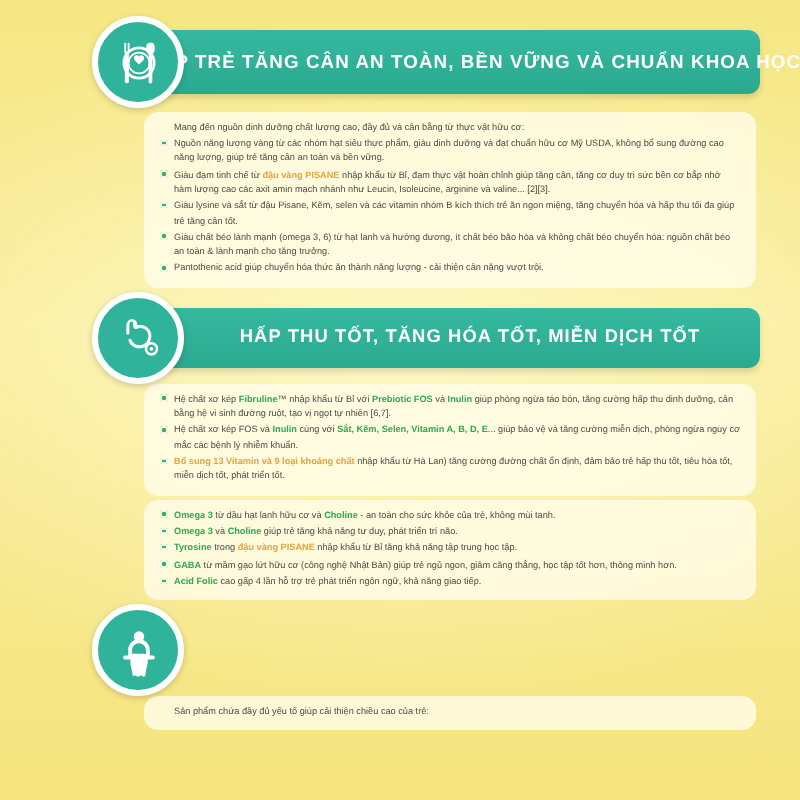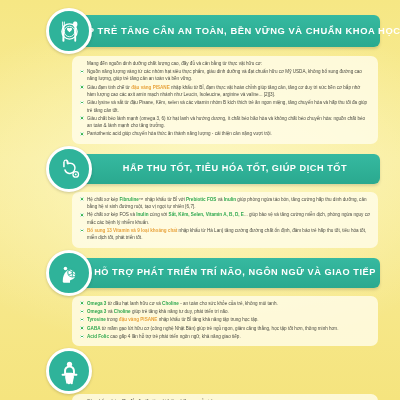--- a/index.html
+++ b/index.html
@@ -155,46 +155,33 @@
   <div class="section" id="sec-1">
     <div class="sec-head">
       <div class="icon-badge">
         <svg viewBox="0 0 32 32" fill="#ffffff" aria-hidden="true">
           <path d="M9 8c0-2 2.5-3.2 4.4-2.2 1.3.7 1.6 2 1.6 3.3 2.6-.6 5.4.2 7 2.3 1.8 2.3 1.7 5.6.2 8-1.4 2.3-4.1 3.6-6.8 3.3-2.6-.3-4.9-2.1-5.6-4.6-.3-1 1.3-1.6 1.7-.6.6 1.9 2.4 3.2 4.3 3.4 2 .2 4-.8 5-2.5 1.1-1.8 1.1-4.3-.2-5.9-1.3-1.7-3.8-2.2-5.8-1.4-.9.4-2 0-2.2-1-.2-.9 0-1.9-.3-2.7-.3-.7-1.3-.8-1.7-.2-.3.4-.3 1-.3 1.5v5.1c0 1.1-1.8 1.1-1.8 0V8z"></path>
           <circle cx="23.4" cy="23" r="3.3" fill="none" stroke="#ffffff" stroke-width="1.5"></circle>
           <circle cx="23.4" cy="23" r="1.1"></circle>
         </svg>
       </div>
       <div class="title-pill">
-        <span class="txt">HẤP THU TỐT, TIÊU HÓA TỐT, GIÚP DỊCH TỐT</span>
+        <span class="txt">HẤP THU TỐT, TĂNG HÓA TỐT, MIỄN DỊCH TỐT</span>
       </div>
     </div>
     <div class="panel">
       <ul class="bullets">
         <li>Hệ chất xơ kép <span class="hl-green">Fibruline</span>™ nhập khẩu từ Bỉ với <span class="hl-green">Prebiotic FOS</span> và <span class="hl-green">Inulin</span> giúp phòng ngừa táo bón, tăng cường hấp thu dinh dưỡng, cân bằng hệ vi sinh đường ruột, tạo vị ngọt tự nhiên [6,7].</li>
         <li>Hệ chất xơ kép FOS và <span class="hl-green">Inulin</span> cùng với <span class="hl-green">Sắt, Kẽm, Selen, Vitamin A, B, D, E</span>... giúp bảo vệ và tăng cường miễn dịch, phòng ngừa nguy cơ mắc các bệnh lý nhiễm khuẩn.</li>
         <li><span class="hl-orange">Bổ sung 13 Vitamin và 9 loại khoáng chất</span> nhập khẩu từ Hà Lan) tăng cường đường chất ổn định, đảm bảo trẻ hấp thu tốt, tiêu hóa tốt, miễn dịch tốt, phát triển tốt.</li>
       </ul>
     </div>
   </div>
 
   <div class="section" id="sec-2">
-    <div class="sec-head">
-      <div class="icon-badge">
-        <svg viewBox="0 0 32 32" fill="#ffffff" aria-hidden="true">
-          <path d="M8 26c0-5 1.5-9 4.5-11.6 1-1 2.4-1.6 3.8-1.6 3.6 0 6.6 2.6 6.6 6s-2.3 5.6-5.3 6.2c-.6.1-1 .6-1 1.2V28H9.2c-.7 0-1.2-.5-1.2-1.2V26z"></path>
-          <circle cx="11.2" cy="11.2" r="2.1"></circle>
-          <circle cx="19.4" cy="16" r="5.4" fill="none" stroke="#2fb39a" stroke-width="1.2"></circle>
-          <path d="M19.4 11.4v9.2M15.6 13.4c1.6.6 2.6 1.3 3.8 2.4M23.2 13.4c-1.6.6-2.6 1.3-3.8 2.4M15.8 18.6c1.5-.5 2.4-1 3.6-1.9M23 18.6c-1.5-.5-2.4-1-3.6-1.9" stroke="#2fb39a" stroke-width="1" fill="none" stroke-linecap="round"></path>
-        </svg>
-      </div>
-      <div class="title-pill">
-        <span class="txt">HỖ TRỢ PHÁT TRIỂN TRÍ NÃO, NGÔN NGỮ VÀ GIAO TIẾP</span>
-      </div>
-    </div>
     <div class="panel">
       <ul class="bullets">
         <li><span class="hl-green">Omega 3</span> từ dầu hạt lanh hữu cơ và <span class="hl-green">Choline</span> - an toàn cho sức khỏe của trẻ, không mùi tanh.</li>
         <li><span class="hl-green">Omega 3</span> và <span class="hl-green">Choline</span> giúp trẻ tăng khả năng tư duy, phát triển trí não.</li>
         <li><span class="hl-green">Tyrosine</span> trong <span class="hl-orange"><span class="hl-orange">đậu vàng PISANE</span></span> nhập khẩu từ Bỉ tăng khả năng tập trung học tập.</li>
         <li><span class="hl-green">GABA</span> từ mầm gạo lứt hữu cơ (công nghệ Nhật Bản) giúp trẻ ngủ ngon, giảm căng thẳng, học tập tốt hơn, thông minh hơn.</li>
         <li><span class="hl-green">Acid Folic</span> cao gấp 4 lần hỗ trợ trẻ phát triển ngôn ngữ, khả năng giao tiếp.</li>
       </ul>
     </div>
   </div>

